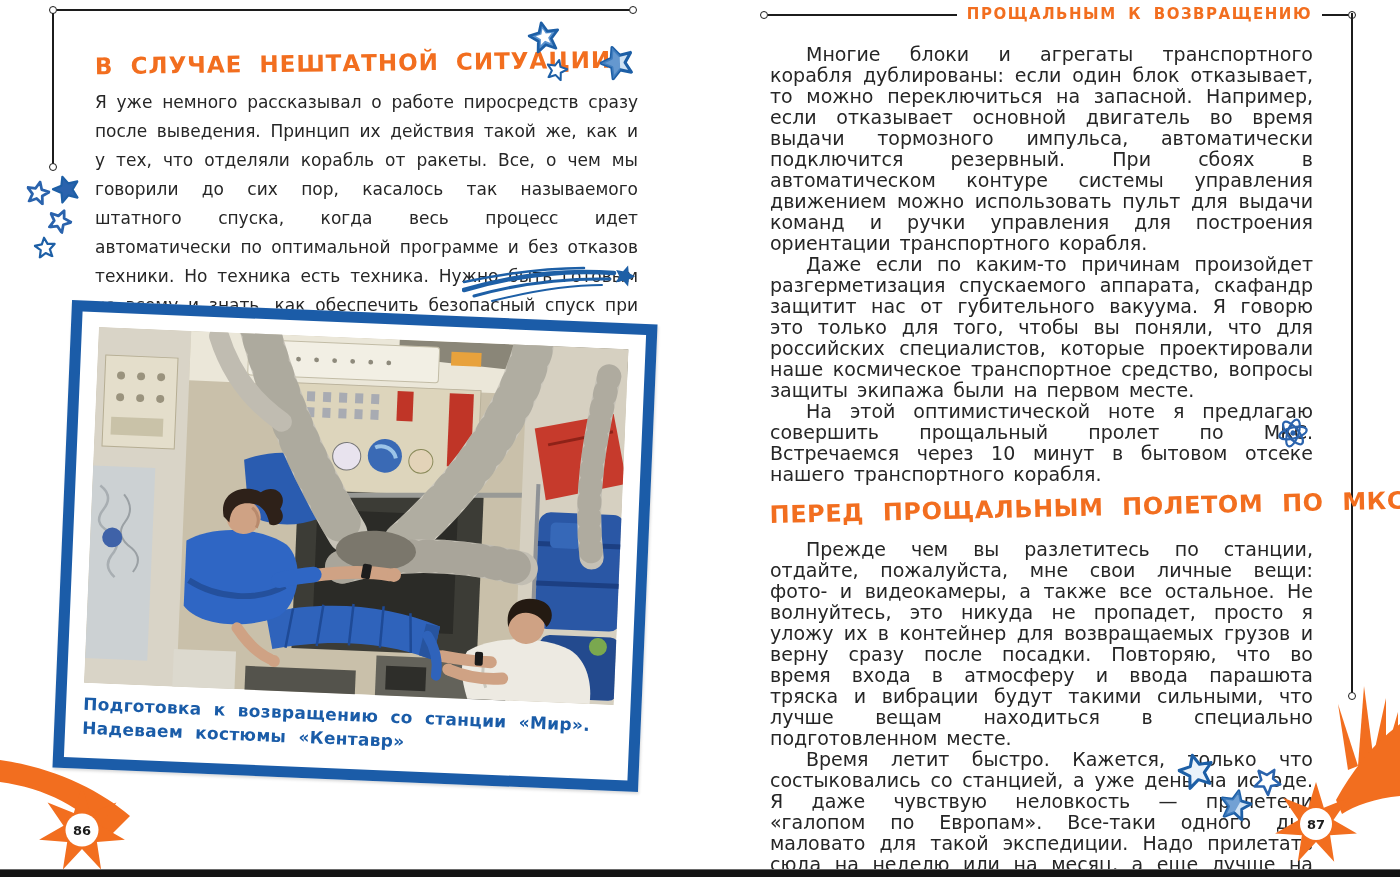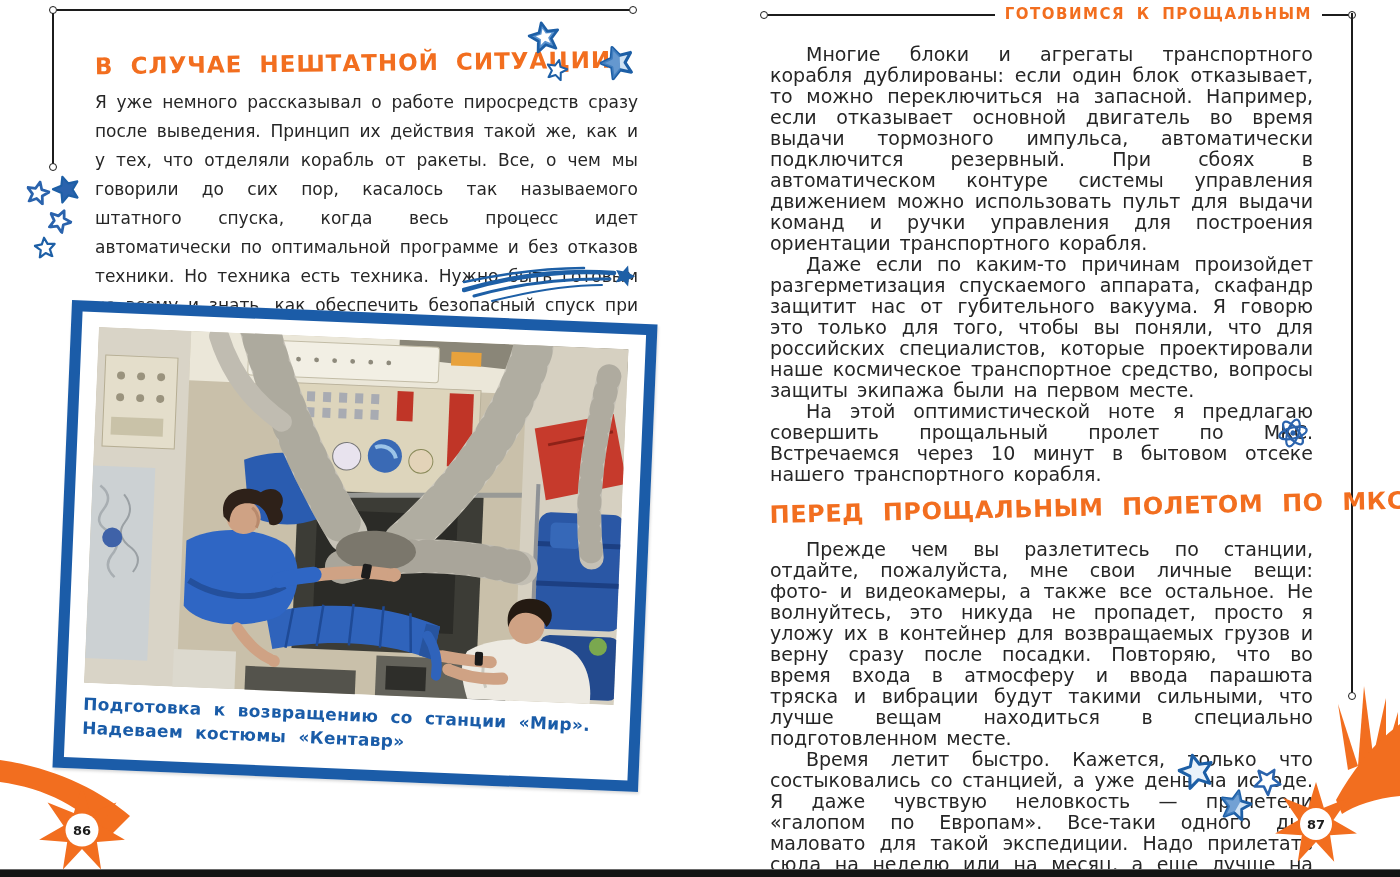--- a/index.html
+++ b/index.html
@@ -72,21 +72,21 @@
     <div class="rule-dot"></div>
     <div class="rule-line"></div>
     <div class="rule-dot"></div>
   </div>
   <div class="rule-v" style="left:52px; top:13px; height:151px;"></div>
   <div class="rule-dot-abs" style="left:49px; top:163px;"></div>
 
   <div class="rule-row" style="left:760px; top:6px; width:596px;">
     <div class="rule-dot"></div>
     <div class="rule-line"></div>
-    <span class="running-header">ГОТОВИМСЯ К ПРОЩАЛЬНЫМ</span>
+    <span class="running-header">ПРОЩАЛЬНЫМ К ВОЗВРАЩЕНИЮ</span>
     <div class="rule-line fixed" style="width:26px;"></div>
     <div class="rule-dot"></div>
   </div>
   <div class="rule-v" style="left:1351px; top:13px; height:680px;"></div>
   <div class="rule-dot-abs" style="left:1348px; top:692px;"></div>
 
   <div class="heading-left">В СЛУЧАЕ НЕШТАТНОЙ СИТУАЦИИ</div>
   <p class="body-left">Я уже немного рассказывал о работе пиросредств сразу после выведения. Принцип их действия такой же, как и у тех, что отделяли корабль от ракеты. Все, о чем мы говорили до сих пор, касалось так называемого штатного спуска, когда весь процесс идет автоматически по оптимальной программе и без отказов техники. Но техника есть техника. Нужно быть готовым ко всему и знать, как обеспечить безопасный спуск при отказах. Хотя, повторюсь, их вероятность очень мала.</p>
 
   <figure class="photo-frame">

